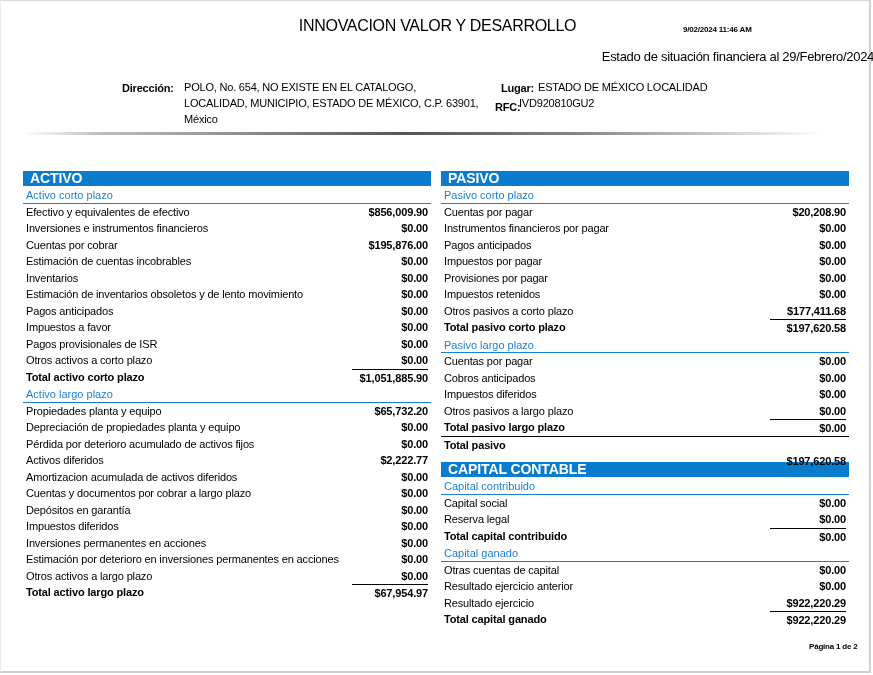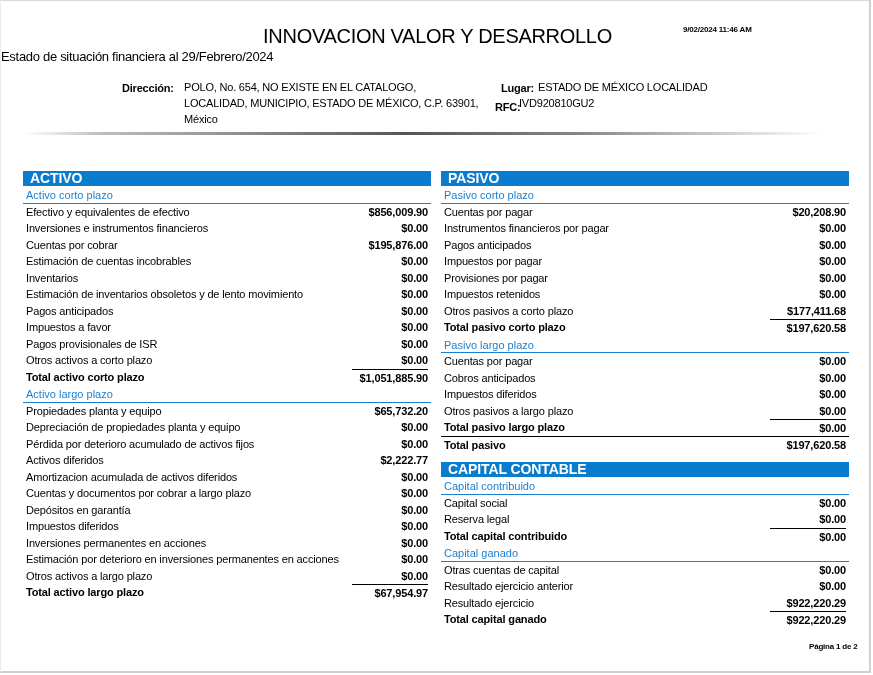--- a/index.html
+++ b/index.html
@@ -6,22 +6,22 @@
   body {
     width: 873px; height: 675px; position: relative; overflow: hidden;
     font-family: "Liberation Sans", sans-serif; color: #000;
   }
   .page {
     position: absolute; left: 0; top: 0; width: 871px; height: 673px;
     border-top: 1px solid #d8d8d8; border-right: 2px solid #d0d0d0; border-bottom: 2px solid #d0d0d0;
     border-left: 1px solid #ececec; box-sizing: border-box;
   }
   .timestamp { position: absolute; left: 682px; top: 24px; font-size: 8px; font-weight: bold; letter-spacing: -0.2px; }
-  .company { position: absolute; left: 0; width: 873px; top: 24px; text-align: center; font-size: 20px; letter-spacing: -0.3px; }
-  .subtitle { position: absolute; left: 0; width: 873px; top: 48px; text-align: left; font-size: 13px; letter-spacing: -0.3px; }
+  .company { position: absolute; left: 0; width: 873px; top: 16px; text-align: center; font-size: 16px; letter-spacing: -0.3px; }
+  .subtitle { position: absolute; left: 0; width: 873px; top: 48px; text-align: right; font-size: 13px; letter-spacing: -0.3px; }
   .info-label { position: absolute; font-size: 11px; font-weight: bold; letter-spacing: -0.2px; }
   .info-value { position: absolute; font-size: 11px; line-height: 16px; letter-spacing: -0.2px; }
   .divider {
     position: absolute; left: 22px; top: 131px; width: 800px; height: 3px;
     background: linear-gradient(to right, rgba(255,255,255,0) 0%, #bdbdbd 10%, #555555 48%, #888888 70%, rgba(255,255,255,0) 100%);
   }
   .col { position: absolute; width: 408px; }
   .col.left { left: 22px; top: 170px; }
   .col.right { left: 440px; top: 170px; }
   .sec-header {
@@ -32,21 +32,21 @@
     color: #1b7fd0; font-size: 11px; height: 16.5px; line-height: 16px;
     padding-left: 3px; border-bottom: 1px solid #1b7fd0; box-sizing: border-box; margin-top: 1px;
   }
   .row {
     display: flex; justify-content: space-between; font-size: 11px;
     height: 16.5px; line-height: 16.5px; padding: 0 3px 0 3px; letter-spacing: -0.15px;
   }
   .row .amt { font-weight: bold; }
   .row.total { font-weight: bold; }
   .row.total .amt-wrap { border-top: 1px solid #000; min-width: 76px; text-align: right; }
-  .row.grand { font-weight: bold; border-top: 1px solid #000; }
+  .row.grand { font-weight: bold; border-top: 1px solid #000; flex-direction: column; }
   .amt-wrap { text-align: right; }
   .spacer { height: 9px; }
   .footer { position: absolute; left: 795px; top: 641px; font-size: 8px; font-weight: bold; letter-spacing: -0.2px; padding-left: 13px; }
 </style>
 </head>
 <body>
 
 <div class="page">
 
   <div class="timestamp">9/02/2024 11:46 AM</div>

